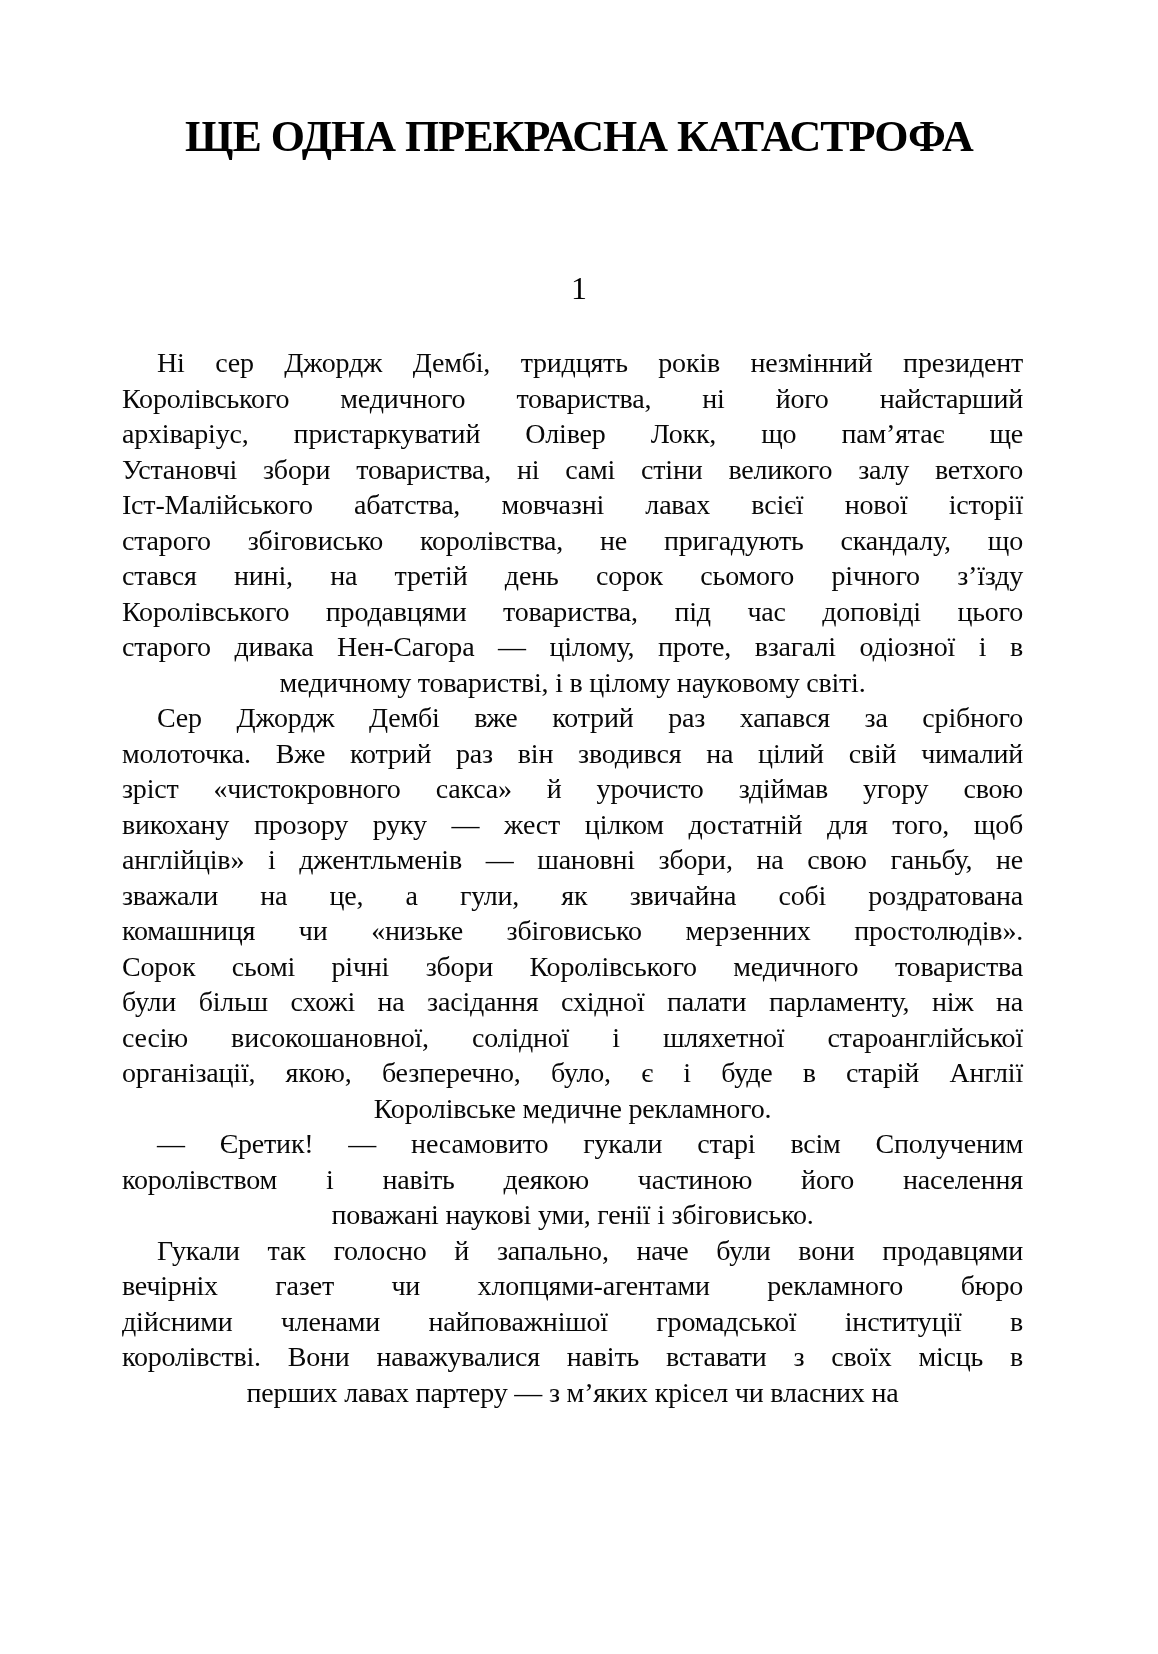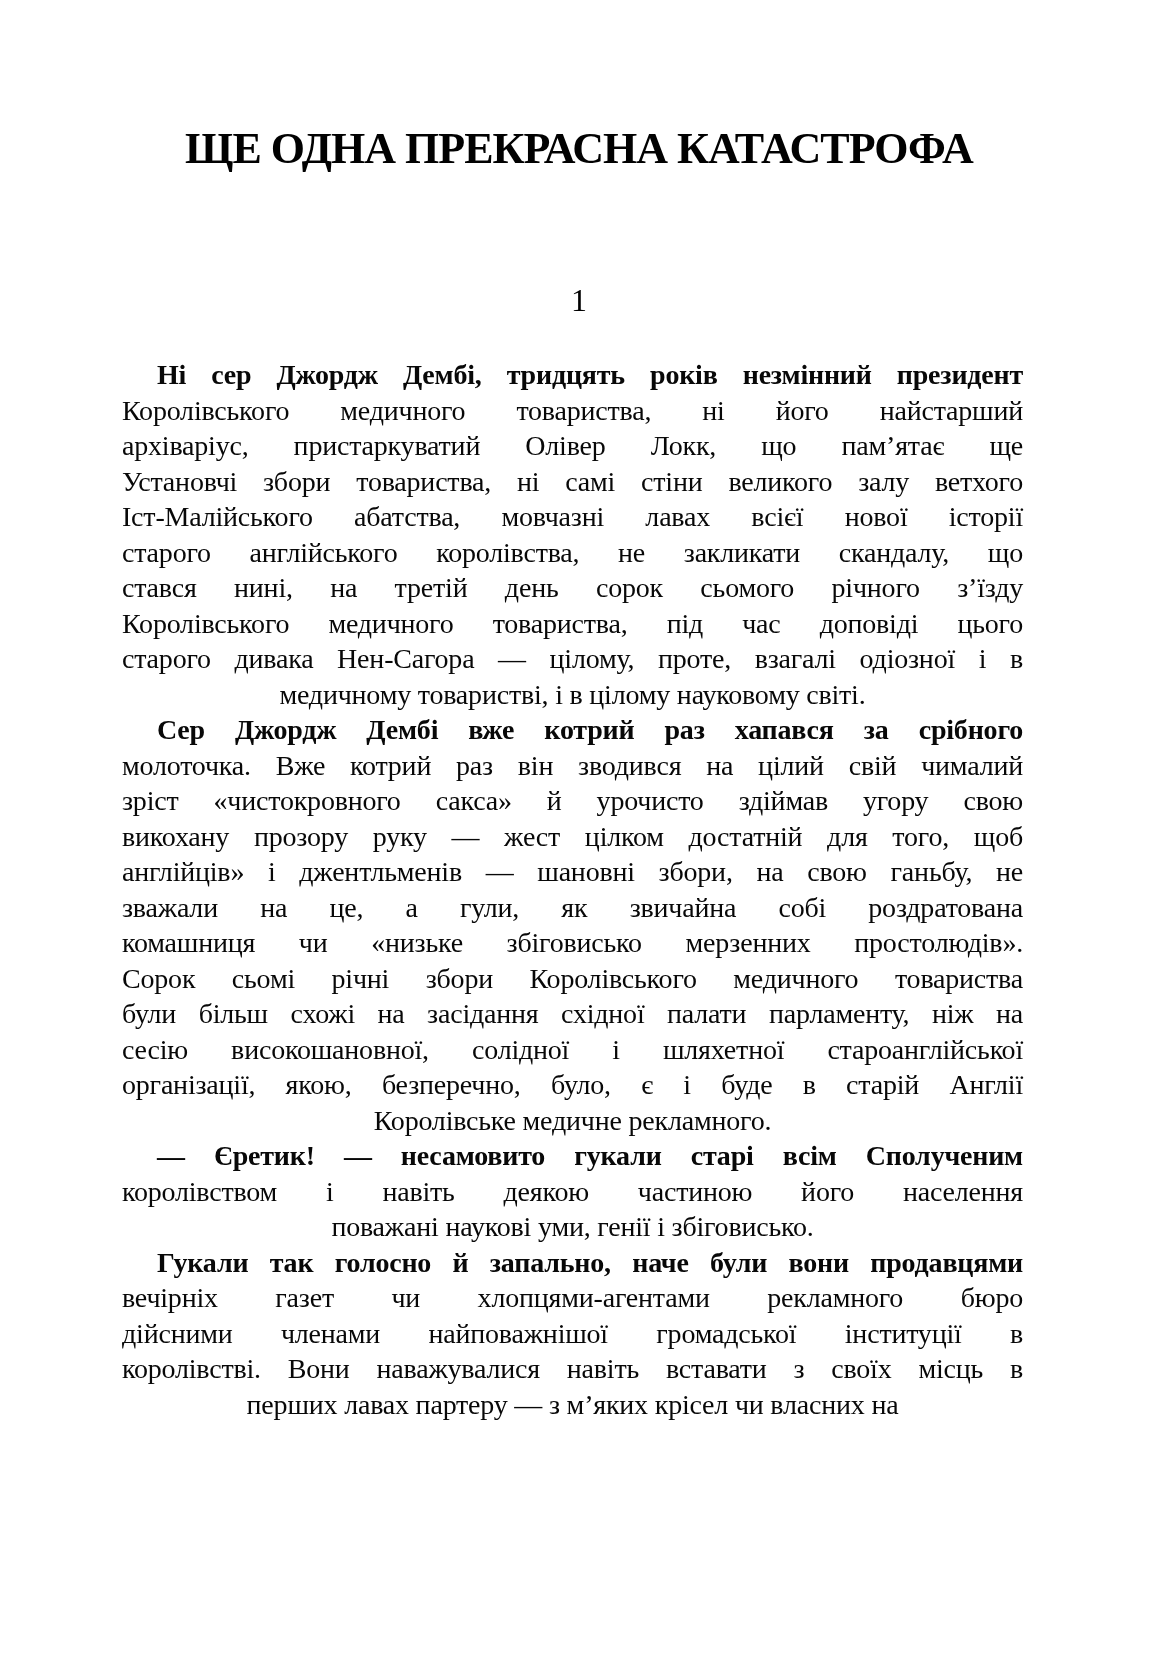--- a/index.html
+++ b/index.html
@@ -7,21 +7,21 @@
     position: relative;
     width: 1158px;
     height: 1654px;
     margin: 0 auto;
     background: #ffffff;
     color: #000000;
     font-family: "Liberation Serif", "DejaVu Serif", serif;
     overflow: hidden;
   }
   .title {
-    margin: 12px;
+    margin: 0;
     padding-top: 110px;
     text-align: center;
     font-size: 44px;
     line-height: 53px;
     font-weight: bold;
     letter-spacing: -1px;
     color: #010101;
     font-family: Liberation Serif, serif;
   }
   .section-number {
@@ -35,40 +35,40 @@
     margin: 38px 135px 0 122px;
     width: 901px;
     font-size: 28px;
     line-height: 35.5px;
     letter-spacing: -0.2px;
     color: #080808;
   }
   .paragraph { margin: 0; }
   .line { text-align: center; white-space: normal; }
   .line.just { text-align: justify; text-align-last: justify; }
-  .line.first { text-indent: 35px; font-weight: bold; }
+  .line.first { text-indent: 35px; }
 </style>
 </head>
 <body>
 
 <div class="page">
   <h1 class="title">ЩЕ ОДНА ПРЕКРАСНА КАТАСТРОФА</h1>
 
   <div class="section-number">1</div>
 
   <div class="body-text" id="body-text">
       <div class="paragraph">
         <div class="line just first">Ні сер Джордж Дембі, тридцять років незмінний президент</div>
         <div class="line just">Королівського медичного товариства, ні його найстарший</div>
         <div class="line just">архіваріус, пристаркуватий Олівер Локк, що пам’ятає ще</div>
         <div class="line just">Установчі збори товариства, ні самі стіни великого залу ветхого</div>
         <div class="line just">Іст-Малійського абатства, мовчазні лавах всієї нової історії</div>
-        <div class="line just">старого англійського королівства, не закликати скандалу, що</div>
+        <div class="line just">старого збіговисько королівства, не пригадують скандалу, що</div>
         <div class="line just">стався нині, на третій день сорок сьомого річного з’їзду</div>
-        <div class="line just">Королівського медичного товариства, під час доповіді цього</div>
+        <div class="line just">Королівського продавцями товариства, під час доповіді цього</div>
         <div class="line just">старого дивака Нен-Сагора — цілому, проте, взагалі одіозної і в</div>
         <div class="line">медичному товаристві, і в цілому науковому світі.</div>
       </div>
       <div class="paragraph">
         <div class="line just first">Сер Джордж Дембі вже котрий раз хапався за срібного</div>
         <div class="line just">молоточка. Вже котрий раз він зводився на цілий свій чималий</div>
         <div class="line just">зріст «чистокровного сакса» й урочисто здіймав угору свою</div>
         <div class="line just">викохану прозору руку — жест цілком достатній для того, щоб</div>
         <div class="line just">англійців» і джентльменів — шановні збори, на свою ганьбу, не</div>
         <div class="line just">зважали на це, а гули, як звичайна собі роздратована</div>

